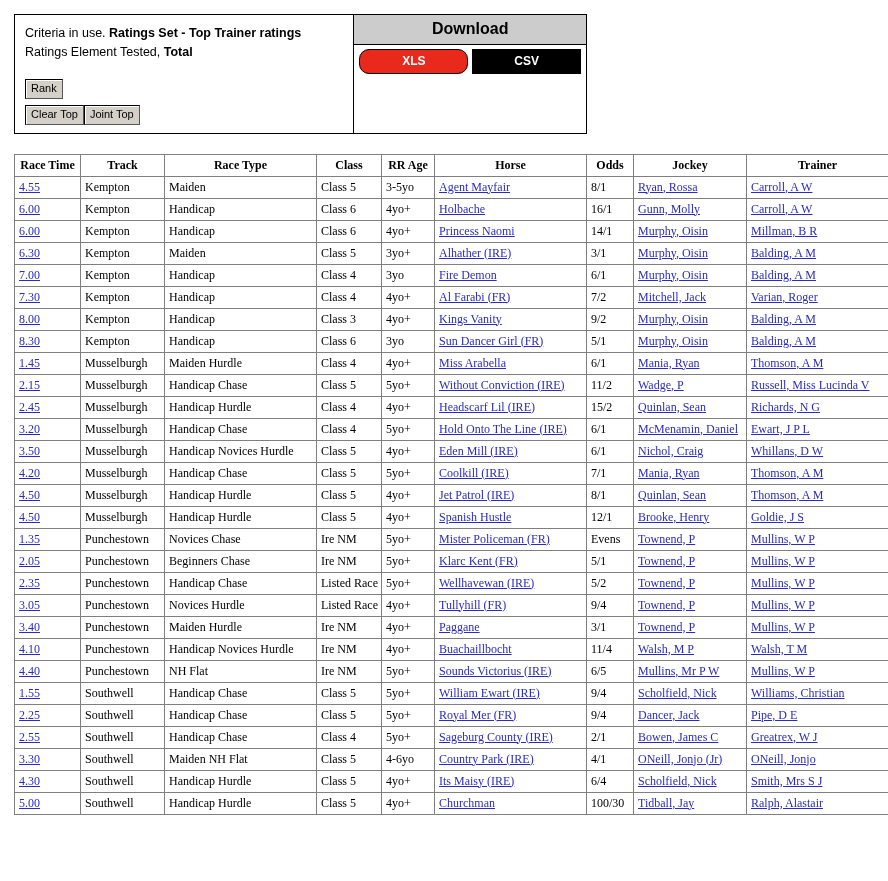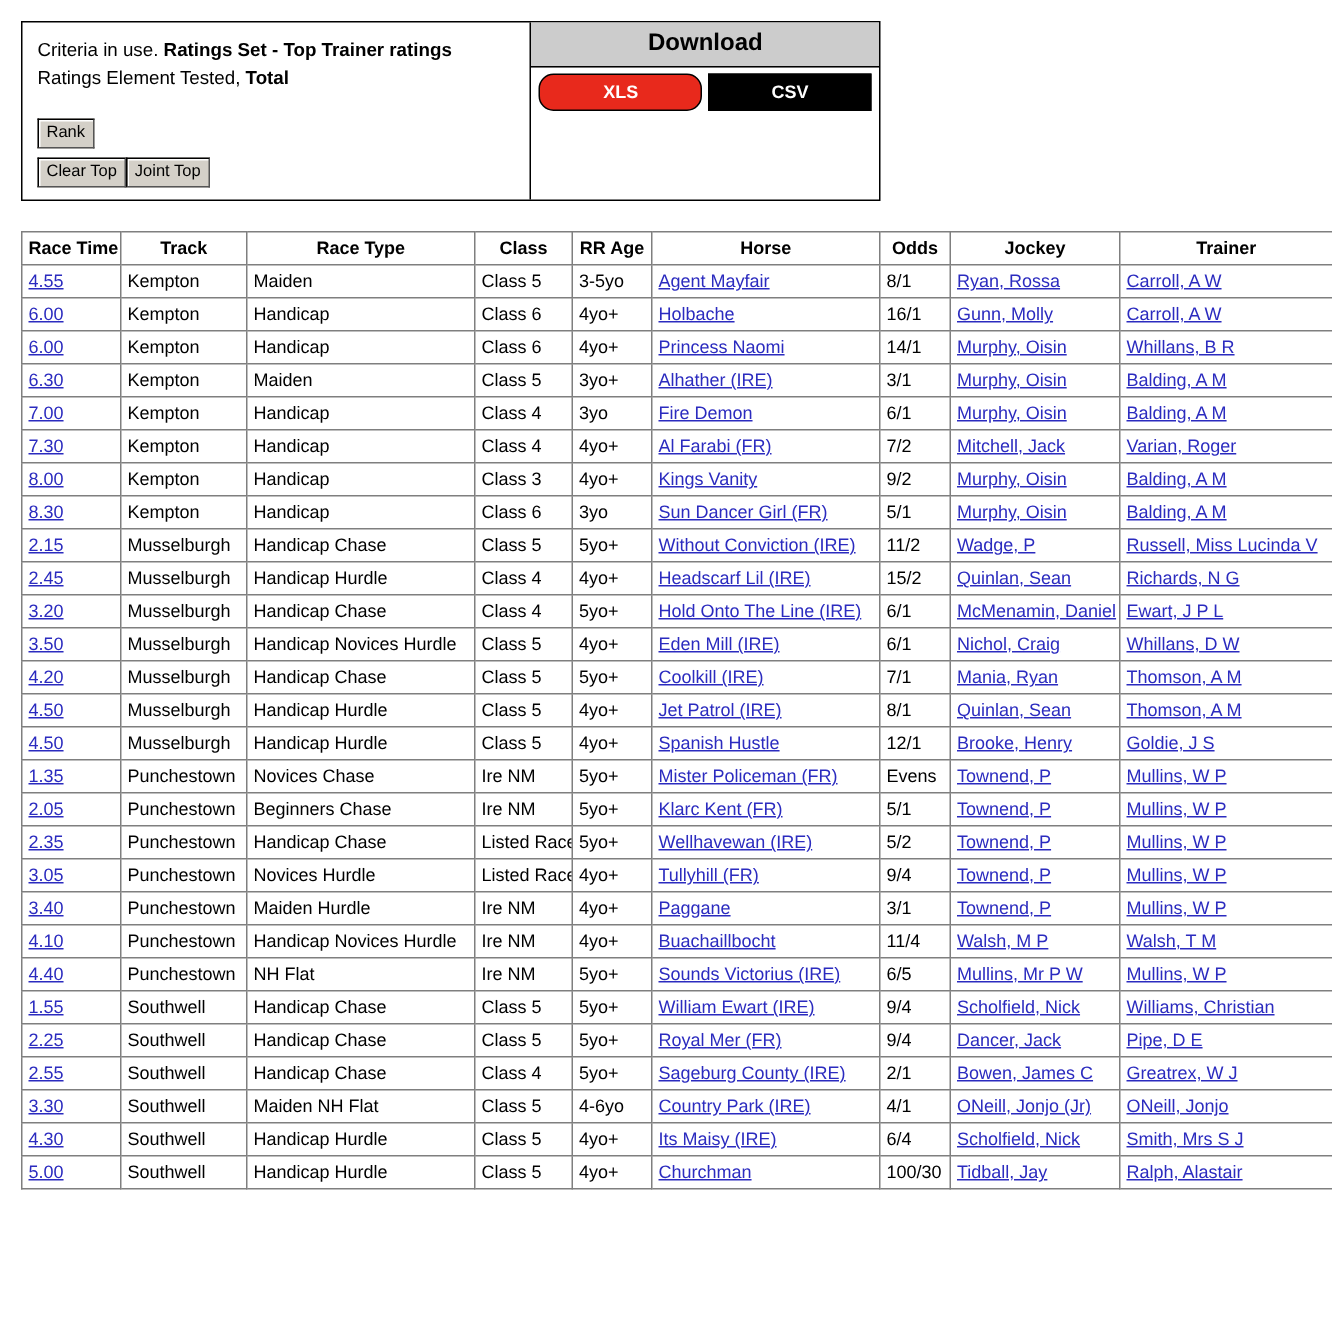--- a/index.html
+++ b/index.html
@@ -93,20 +93,21 @@
   }
   .dl-xls { background: #e8291c; border-radius: 10px; }
   .dl-csv { background: #000000; }
   .download-filler {
     height: 40px;
   }
   
   .table-wrap {
     margin-top: 20px;
     width: 874px;
+    font-family: Liberation Serif, serif;
   }
   table.results {
     border-collapse: collapse;
     width: 874px;
     table-layout: fixed;
   }
   table.results th, table.results td {
     border: 1px solid #7f7f7f;
     font-size: 12px;
     padding: 2px 4px 3px 4px;
@@ -224,21 +225,21 @@
           </tr>
           <tr>
             <td class="c-time"><a class="lnk" href="#">6.00</a></td>
             <td class="c-track">Kempton</td>
             <td class="c-type">Handicap</td>
             <td class="c-class">Class 6</td>
             <td class="c-age">4yo+</td>
             <td class="c-horse"><a class="lnk" href="#">Princess Naomi</a></td>
             <td class="c-odds">14/1</td>
             <td class="c-jockey"><a class="lnk" href="#">Murphy, Oisin</a></td>
-            <td class="c-trainer"><a class="lnk" href="#">Whillans, B R</a></td>
+            <td class="c-trainer"><a class="lnk" href="#">Millman, B R</a></td>
           </tr>
           <tr>
             <td class="c-time"><a class="lnk" href="#">6.30</a></td>
             <td class="c-track">Kempton</td>
             <td class="c-type">Maiden</td>
             <td class="c-class">Class 5</td>
             <td class="c-age">3yo+</td>
             <td class="c-horse"><a class="lnk" href="#">Alhather (IRE)</a></td>
             <td class="c-odds">3/1</td>
             <td class="c-jockey"><a class="lnk" href="#">Murphy, Oisin</a></td>
@@ -282,20 +283,31 @@
             <td class="c-track">Kempton</td>
             <td class="c-type">Handicap</td>
             <td class="c-class">Class 6</td>
             <td class="c-age">3yo</td>
             <td class="c-horse"><a class="lnk" href="#">Sun Dancer Girl (FR)</a></td>
             <td class="c-odds">5/1</td>
             <td class="c-jockey"><a class="lnk" href="#">Murphy, Oisin</a></td>
             <td class="c-trainer"><a class="lnk" href="#">Balding, A M</a></td>
           </tr>
           <tr>
+            <td class="c-time"><a class="lnk" href="#">1.45</a></td>
+            <td class="c-track">Musselburgh</td>
+            <td class="c-type">Maiden Hurdle</td>
+            <td class="c-class">Class 4</td>
+            <td class="c-age">4yo+</td>
+            <td class="c-horse"><a class="lnk" href="#">Miss Arabella</a></td>
+            <td class="c-odds">6/1</td>
+            <td class="c-jockey"><a class="lnk" href="#">Mania, Ryan</a></td>
+            <td class="c-trainer"><a class="lnk" href="#">Thomson, A M</a></td>
+          </tr>
+          <tr>
             <td class="c-time"><a class="lnk" href="#">2.15</a></td>
             <td class="c-track">Musselburgh</td>
             <td class="c-type">Handicap Chase</td>
             <td class="c-class">Class 5</td>
             <td class="c-age">5yo+</td>
             <td class="c-horse"><a class="lnk" href="#">Without Conviction (IRE)</a></td>
             <td class="c-odds">11/2</td>
             <td class="c-jockey"><a class="lnk" href="#">Wadge, P</a></td>
             <td class="c-trainer"><a class="lnk" href="#">Russell, Miss Lucinda V</a></td>
           </tr>

